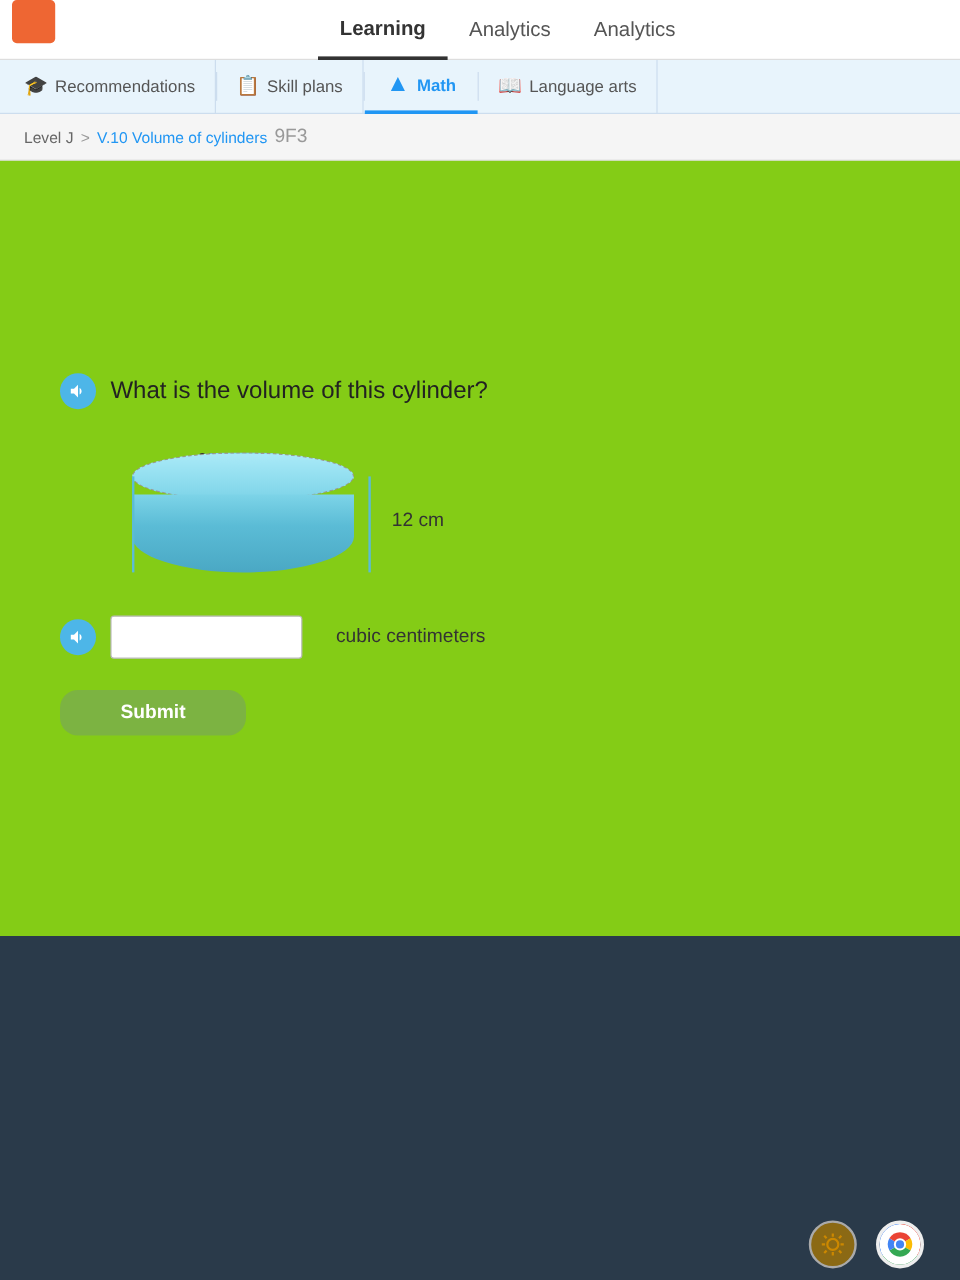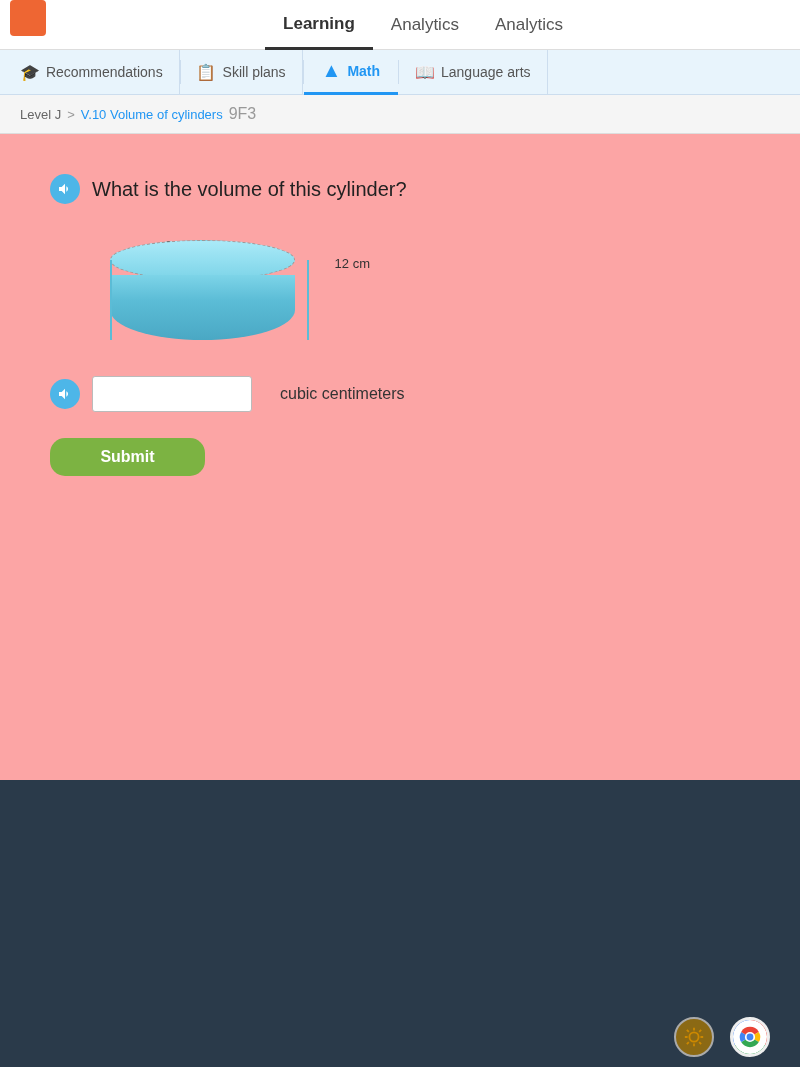--- a/index.html
+++ b/index.html
@@ -110,25 +110,26 @@
     }
 
     .breadcrumb .code {
       color: #999;
       font-size: 16px;
     }
 
     
     .main-content {
       flex: 1;
-      background: #fca5a5;
+      background: #84cc16;
       padding: 40px 50px 30px 50px;
       display: flex;
       flex-direction: column;
       gap: 16px;
+      justify-content: center;
     }
 
     .question-line {
       display: flex;
       align-items: center;
       gap: 12px;
       font-size: 20px;
       color: #222;
       font-weight: 500;
     }
@@ -218,22 +219,22 @@
       position: absolute;
       top: 14px;
       left: 90px;
       font-size: 18px;
       color: #555;
     }
 
     .dim-12 {
       position: absolute;
       right: -60px;
-      top: 16px;
-      font-size: 13px;
+      top: 48px;
+      font-size: 16px;
       color: #333;
       font-weight: 500;
     }
 
     
     .answer-area {
       display: flex;
       align-items: center;
       gap: 12px;
       padding-top: 10px;

